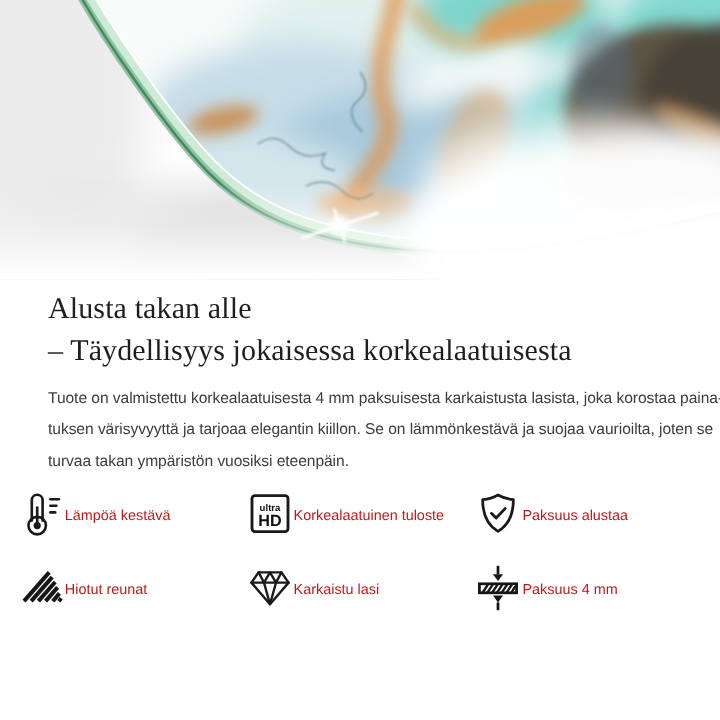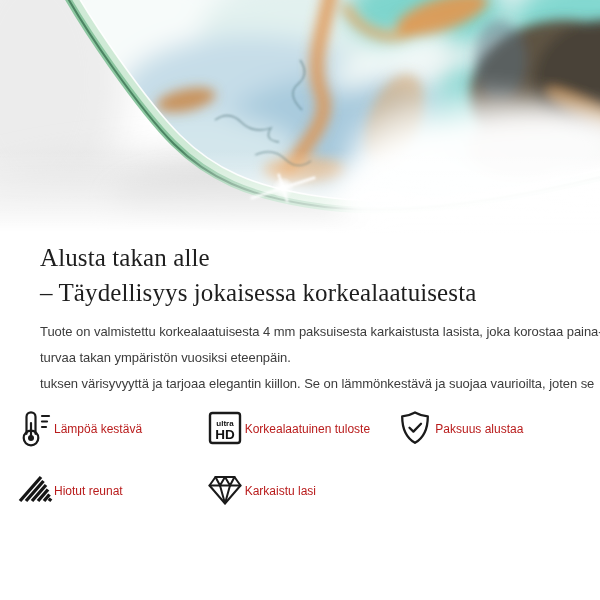--- a/index.html
+++ b/index.html
@@ -135,22 +135,22 @@
   </div>
 
   <div class="content">
     <h1 class="title">
       <span class="h-line">Alusta takan alle</span>
       <span class="h-line">– Täydellisyys jokaisessa korkealaatuisesta</span>
     </h1>
 
     <div class="para">
       <span class="p-line">Tuote on valmistettu korkealaatuisesta 4 mm paksuisesta karkaistusta lasista, joka korostaa paina-</span>
+      <span class="p-line">tuksen värisyvyyttä ja tarjoaa elegantin kiillon. Se on lämmönkestävä ja suojaa vaurioilta, joten se</span>
       <span class="p-line">turvaa takan ympäristön vuosiksi eteenpäin.</span>
-      <span class="p-line">tuksen värisyvyyttä ja tarjoaa elegantin kiillon. Se on lämmönkestävä ja suojaa vaurioilta, joten se</span>
     </div>
 
     <div class="features">
 
       <div class="feature">
         <span class="f-icon">
           <svg viewBox="0 0 40 40" fill="none" stroke="#1a1a1a" stroke-width="2.2" stroke-linecap="round" stroke-linejoin="round">
             <path d="M12.5,25.8 V8.8 a4.5,4.5 0 0 1 9,0 V25.8"></path>
             <circle cx="17" cy="30" r="7.3"></circle>
             <line x1="17" y1="15" x2="17" y2="29"></line>
@@ -203,16 +203,37 @@
           <svg viewBox="0 0 40 40" fill="none" stroke="#1a1a1a" stroke-width="2" stroke-linecap="round" stroke-linejoin="round">
             <path d="M10.5,7 L29.5,7 L35.5,15.5 L20,33.5 L4.5,15.5 Z"></path>
             <line x1="4.5" y1="15.5" x2="35.5" y2="15.5"></line>
             <path d="M10.5,7 L15,15.5 L20,7 L25,15.5 L29.5,7"></path>
             <path d="M15,15.5 L20,33.5 L25,15.5"></path>
           </svg>
         </span>
         <span class="f-label">Karkaistu lasi</span>
       </div>
 
+      <div class="feature">
+        <span class="f-icon">
+          <svg viewBox="0 0 40 40" fill="none" stroke="#161616" stroke-width="2.3">
+            <rect x="4.5" y="16.5" width="31" height="7.5"></rect>
+            <g stroke-width="2">
+              <line x1="7" y1="24" x2="12" y2="16.5"></line>
+              <line x1="11" y1="24" x2="16" y2="16.5"></line>
+              <line x1="15" y1="24" x2="20" y2="16.5"></line>
+              <line x1="19" y1="24" x2="24" y2="16.5"></line>
+              <line x1="23" y1="24" x2="28" y2="16.5"></line>
+              <line x1="27" y1="24" x2="32" y2="16.5"></line>
+              <line x1="31" y1="24" x2="34.5" y2="18.5"></line>
+            </g>
+            <line x1="20" y1="1.5" x2="20" y2="8.5"></line>
+            <path d="M15.8,8.5 L24.2,8.5 L20,14.2 Z" fill="#161616" stroke="none"></path>
+            <line x1="20" y1="38.5" x2="20" y2="32"></line>
+            <path d="M15.8,32 L24.2,32 L20,26.3 Z" fill="#161616" stroke="none" transform="rotate(180 20 29.15)"></path>
+          </svg>
+        </span>
+        <span class="f-label">Paksuus 4 mm</span>
+      </div>
 
     </div>
   </div>
 </div>
 
 </body></html>

